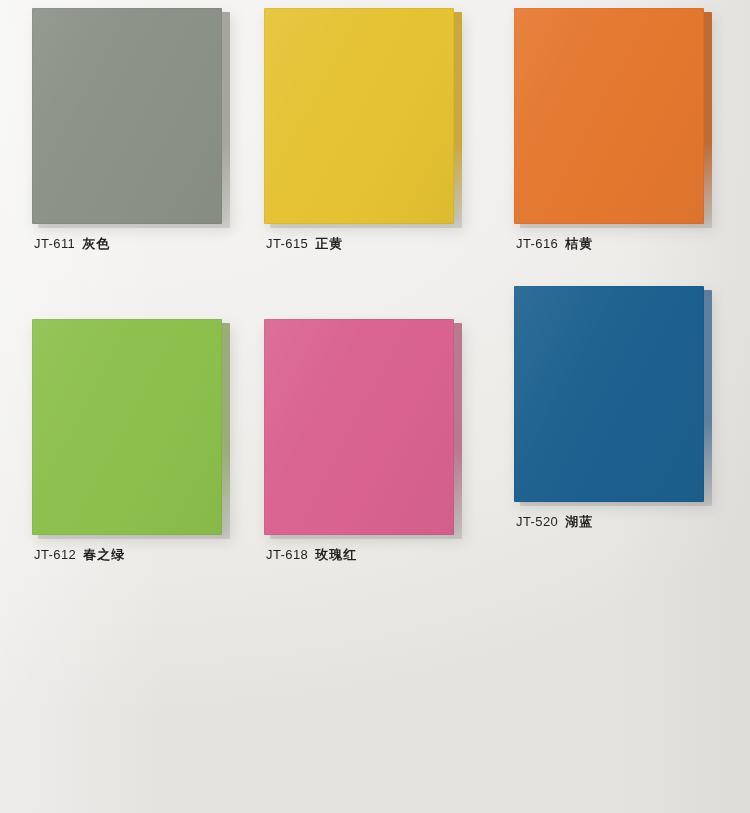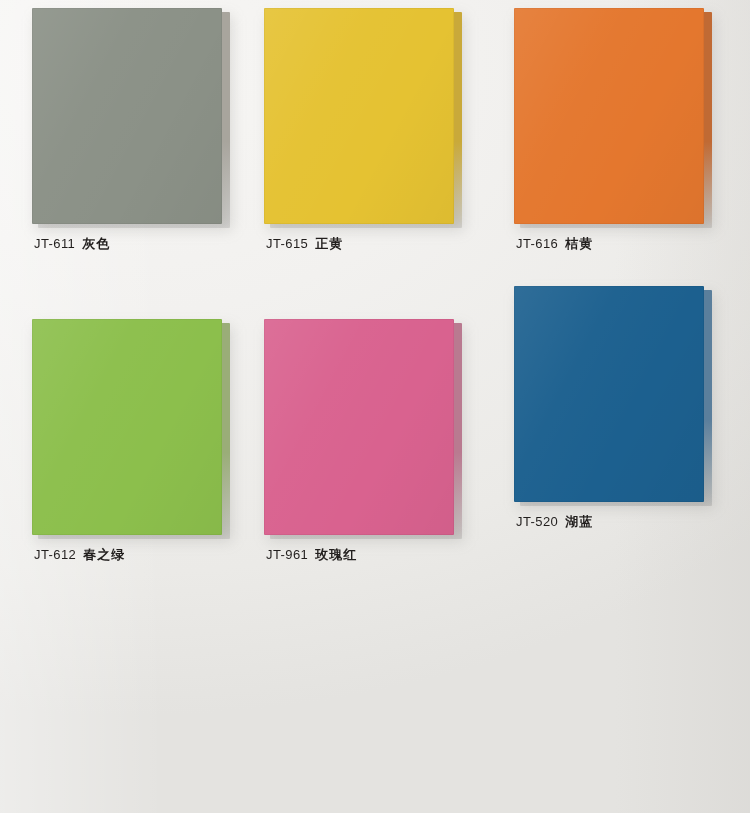--- a/index.html
+++ b/index.html
@@ -173,21 +173,21 @@
     </div>
   </div>
 
 
   <div class="cell row2 col3">
     <div class="swatch-wrap">
       <div class="card-shadow"></div>
       <div class="card-edge" style="background: linear-gradient(rgb(185, 122, 144) 0%, rgb(185, 122, 144) 60%, rgba(0, 0, 0, 0.1) 100%);"></div>
       <div class="card-face" style="background-color: rgb(217, 98, 143);"></div>
       <div class="label">
-        <span class="code">JT-961</span><span class="name">玫瑰红</span>
+        <span class="code">JT-618</span><span class="name">玫瑰红</span>
       </div>
     </div>
   </div>
 
 
   <div class="cell row3 col2">
     <div class="swatch-wrap">
       <div class="card-shadow"></div>
       <div class="card-edge" style="background: linear-gradient(rgb(91, 127, 156) 0%, rgb(91, 127, 156) 60%, rgba(0, 0, 0, 0.1) 100%);"></div>
       <div class="card-face" style="background-color: rgb(28, 96, 143);"></div>

